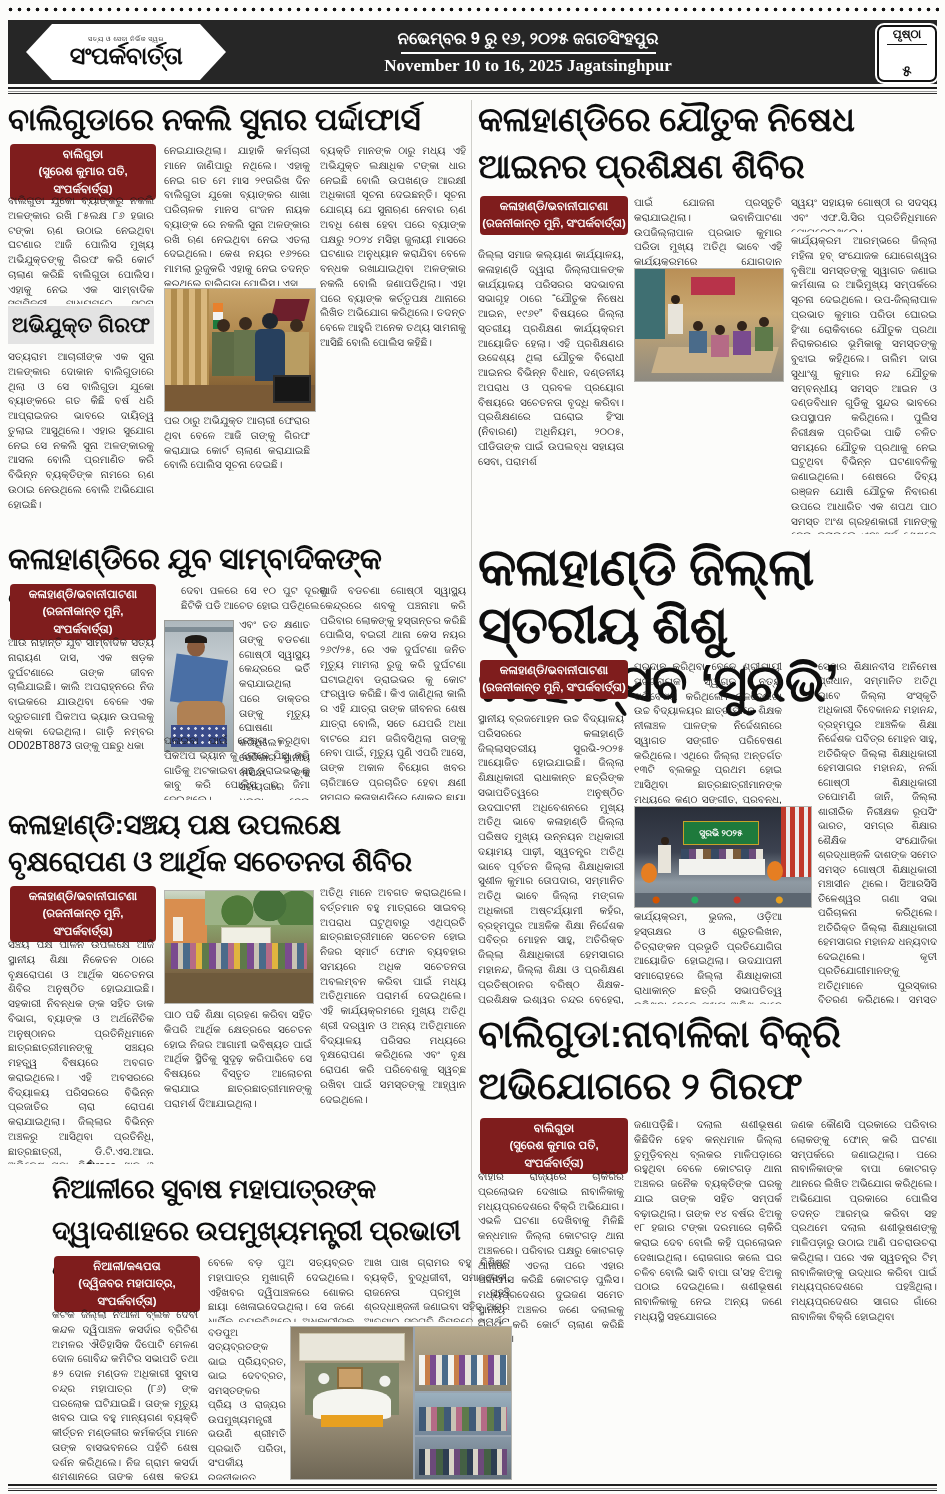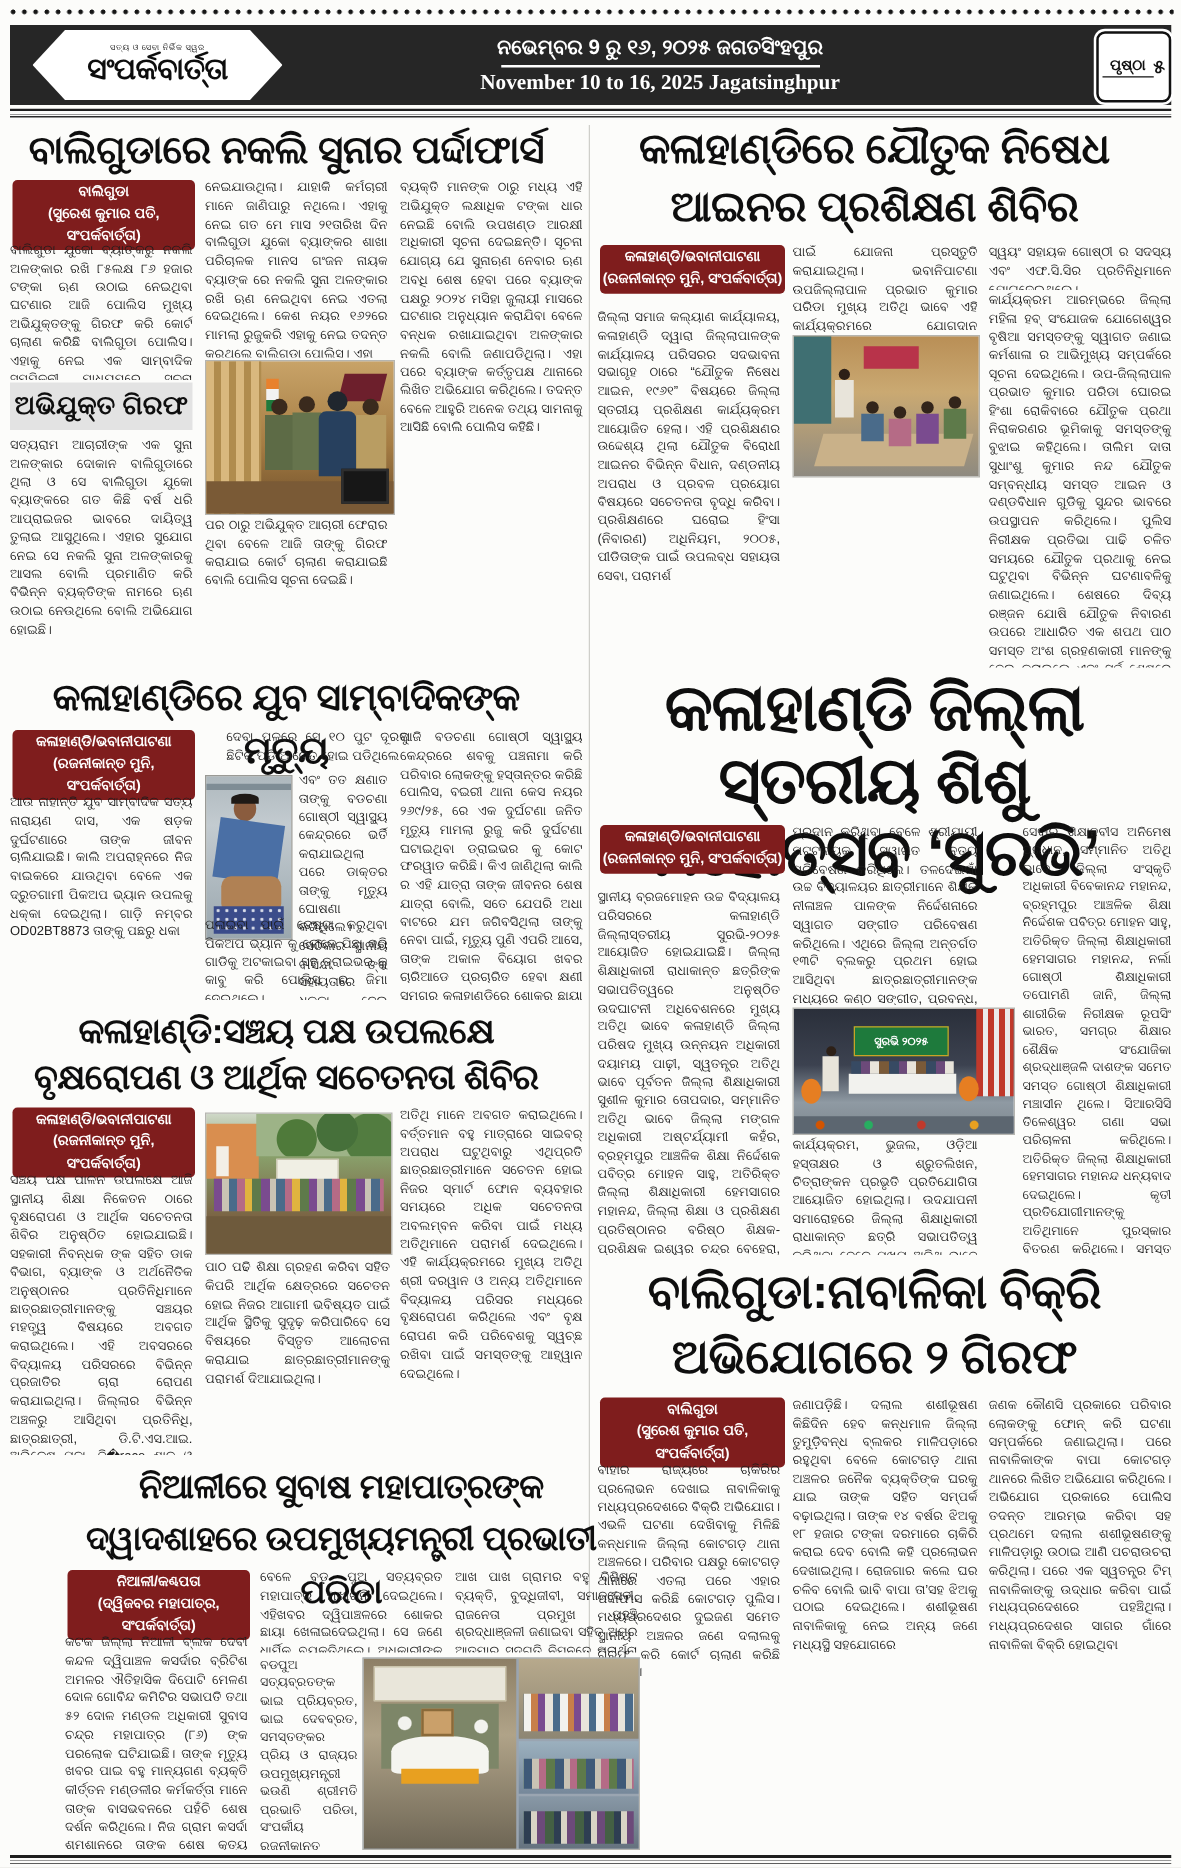--- a/index.html
+++ b/index.html
@@ -11,25 +11,25 @@
   .header{background:#262626;}
   .logo-hex{background:#ffffff;clip-path:polygon(0 50%,13% 0,87% 0,100% 50%,87% 100%,13% 100%);
             display:flex;flex-direction:column;align-items:center;justify-content:center;}
   .logo-tag{font-size:6.5px;letter-spacing:.5px;color:#111;line-height:1;}
   .logo-txt{font-size:24px;font-weight:bold;color:#0d0d0d;line-height:1.05;letter-spacing:-.5px;}
   .hdr-center{display:flex;flex-direction:column;align-items:center;justify-content:center;color:#fff;}
   .hdr-odia{font-size:16.5px;font-weight:bold;line-height:1.2;}
   .hdr-sep{width:255px;height:2px;background:#fff;margin:3px 0;}
   .hdr-en{font-family:"Liberation Serif","DejaVu Serif",serif;font-weight:bold;font-size:17px;line-height:1.1;}
   .pagebox{background:#fff;border:2px solid #111;border-radius:7px;box-shadow:0 0 0 2px #fff;
-           display:flex;flex-direction:row;align-items:center;justify-content:center;}
+           display:flex;flex-direction:column;align-items:center;justify-content:space-between;}
   .pagebox .pl{font-size:12px;font-weight:bold;color:#111;border-bottom:1.5px solid #111;padding:0 6px 1px;line-height:1.3;}
   .pagebox .pn{font-size:15px;font-weight:bold;color:#111;line-height:1.3;padding-top:1px;}
   .story{position:absolute;}
-  .hl{position:absolute;left:0;right:16px;font-weight:bold;text-align:center;color:#0e0e0e;letter-spacing:-.5px;}
+  .hl{position:absolute;left:0;right:16px;font-weight:bold;color:#0e0e0e;letter-spacing:-.5px;}
   .dl{position:absolute;background:#7f1d1d;color:#fff;text-align:center;font-weight:bold;
       font-size:11.5px;line-height:1.5;border-radius:4px;padding:2px 2px;}
   .dl span{display:block;}
   .sub{position:absolute;background:#e3e3e3;font-weight:bold;text-align:center;color:#0e0e0e;}
   .bt{position:absolute;font-size:10.4px;line-height:1.42;text-align:justify;color:#1c1c1c;overflow:hidden;}
   .photo{position:absolute;overflow:hidden;border:1px solid #b5b5b0;}
   .ph{position:absolute;}
   .head{border-radius:50%;}
   .vline{background:#cfcfca;}
 </style>

